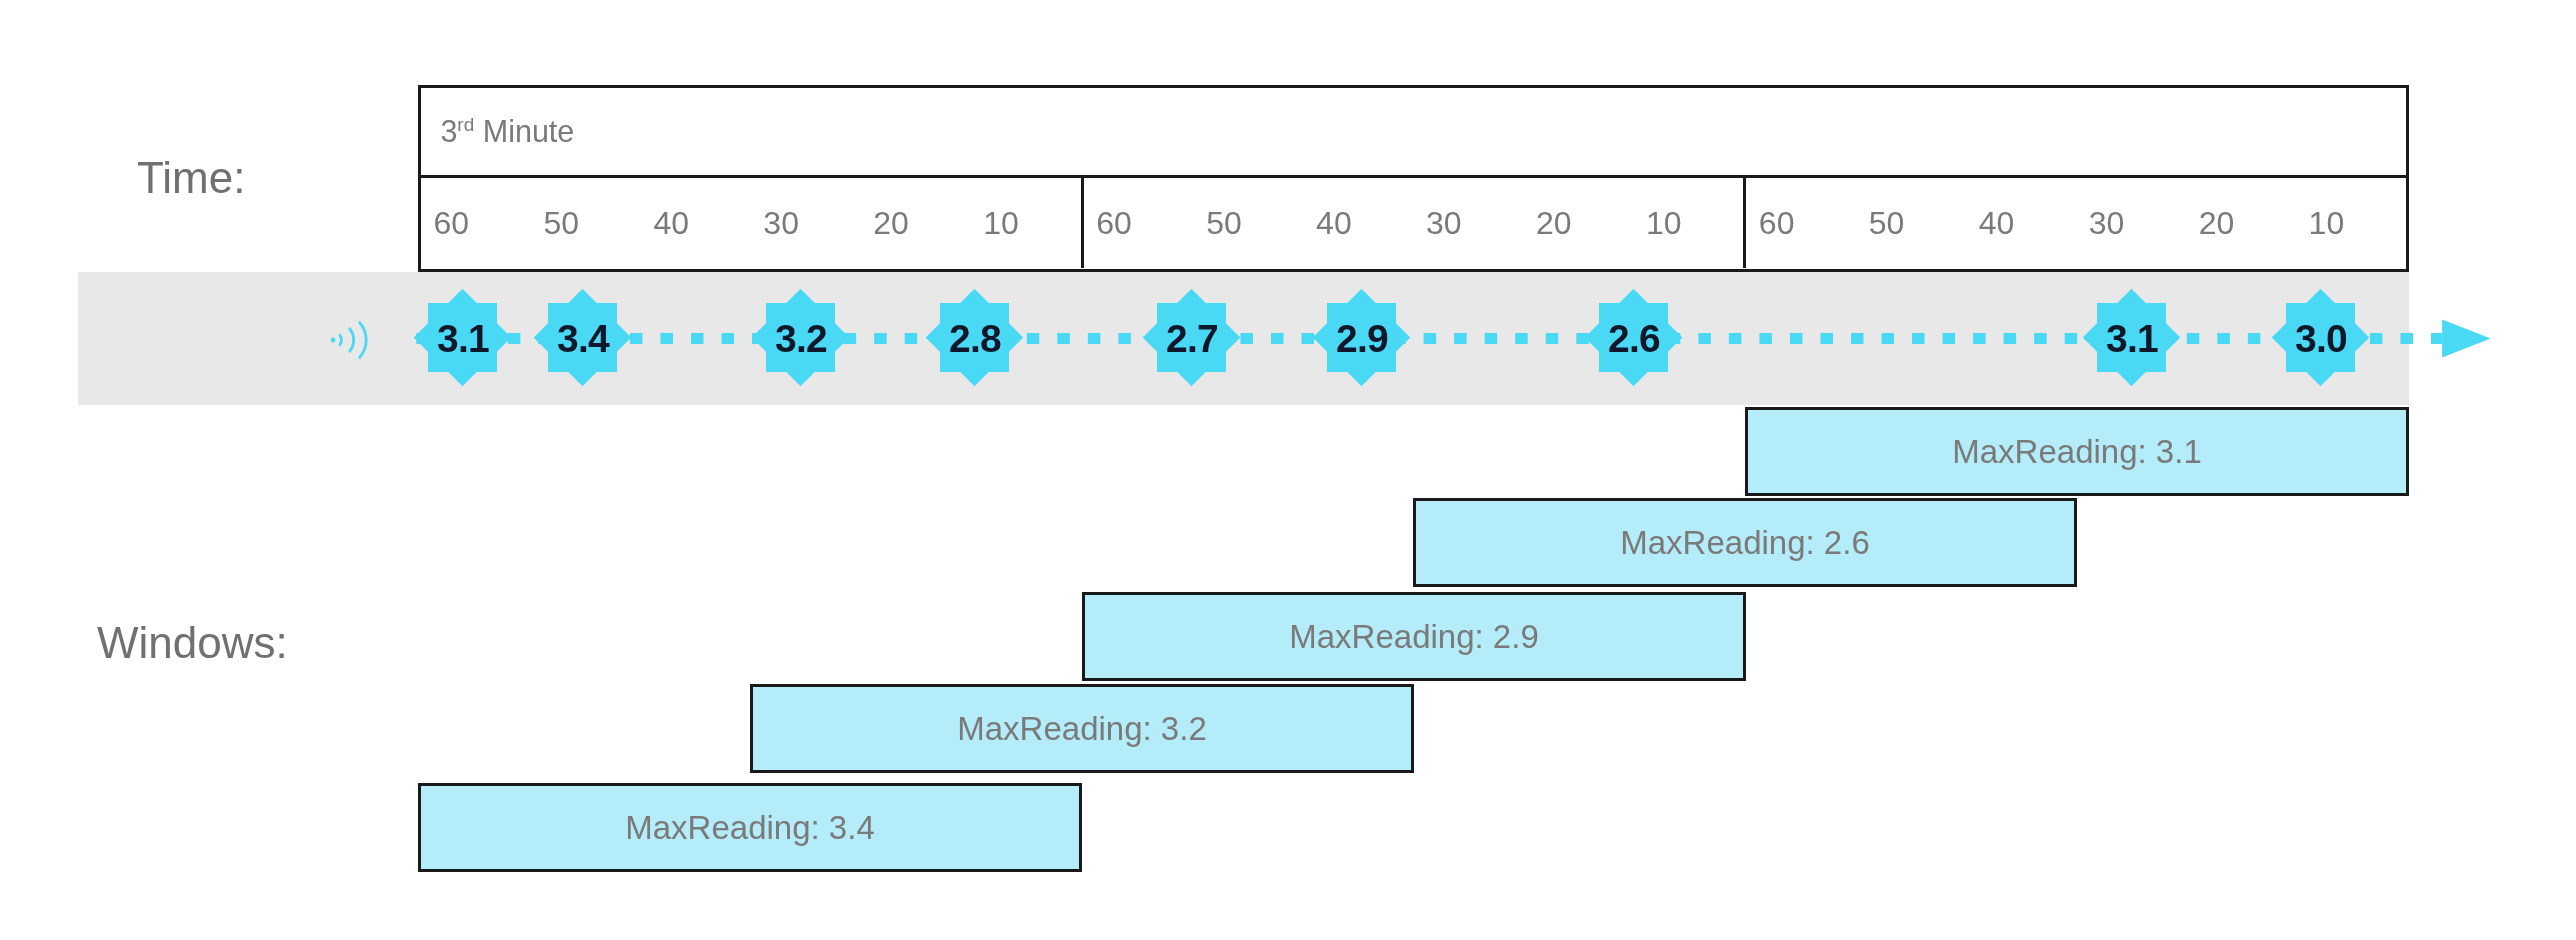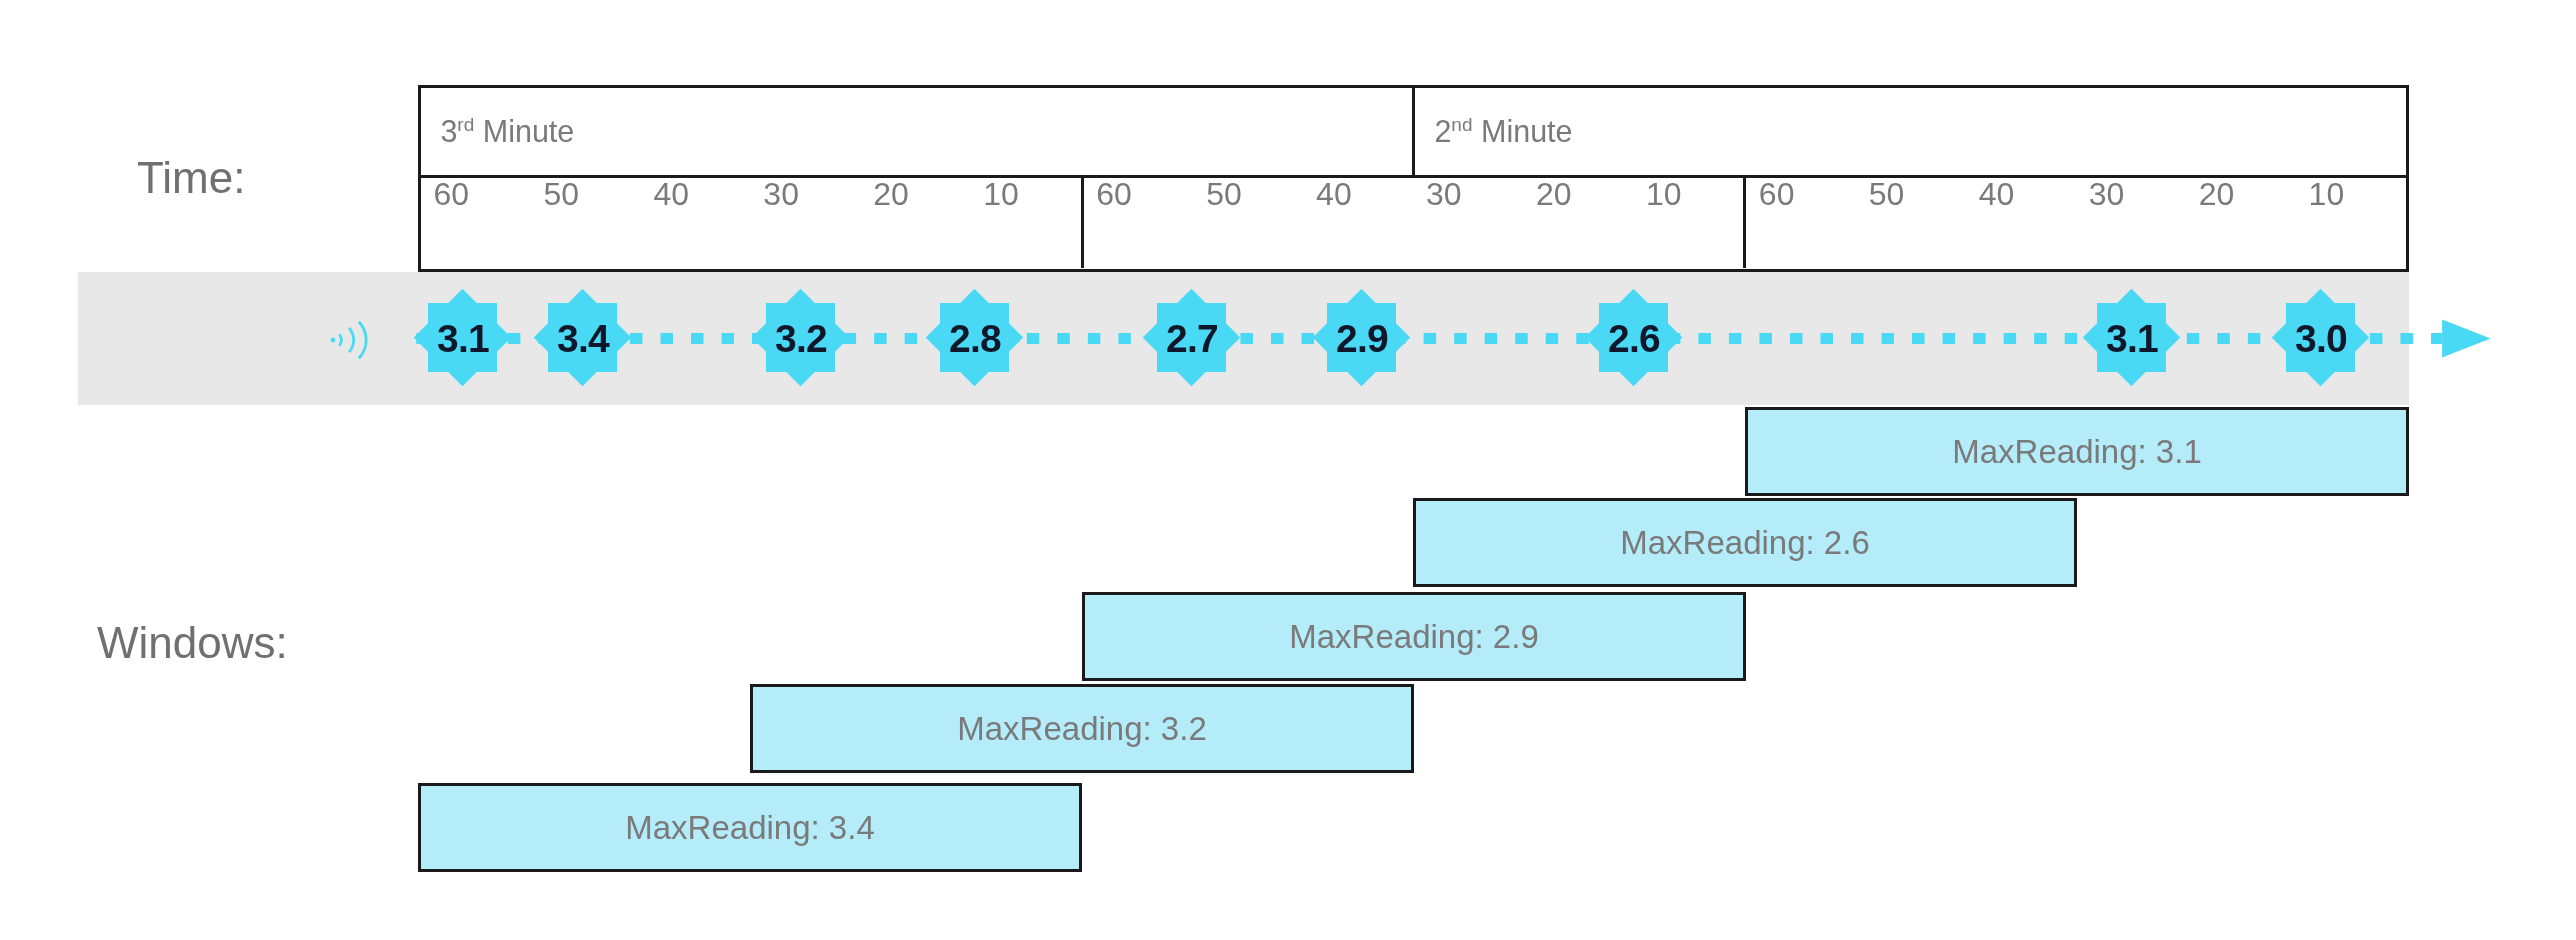--- a/index.html
+++ b/index.html
@@ -50,21 +50,21 @@
     padding-left:19.4px;white-space:nowrap;
     line-height:1;
   }
   .tt-title .ord{
     font-size:19px;
     vertical-align:super;
     line-height:0;
   }
   .tt-ticks-inner{
     display:flex;width:100%;height:100%;
-    align-items:flex-start;
+    align-items:center;
   }
   .tt-tick{
     flex:1 1 0;
     font-size:32px;color:#7a7a7a;
     text-align:left;
     padding-left:12.5px;
     box-sizing:border-box;
     line-height:1;
   }
 
@@ -144,23 +144,20 @@
 <div id="stage">
 
   <div class="row-label" id="time-label">Time:</div>
   <div class="row-label" id="events-label">Events:</div>
   <div class="row-label" id="windows-label">Windows:</div>
 
   <div id="time-table">
     <div class="tt-row" id="tt-head">
         <div class="tt-minute">
           <div class="tt-title"><span>3</span><span class="ord">rd</span> <span>Minute</span></div>
-        </div>
-        <div class="tt-minute">
-          <div class="tt-title"><span>2</span><span class="ord">nd</span> <span>Minute</span></div>
         </div>
       </div>
     <div class="tt-row" id="tt-ticks">
         <div class="tt-minute">
           <div class="tt-ticks-inner">
             <div class="tt-tick">60</div>
             <div class="tt-tick">50</div>
             <div class="tt-tick">40</div>
             <div class="tt-tick">30</div>
             <div class="tt-tick">20</div>

